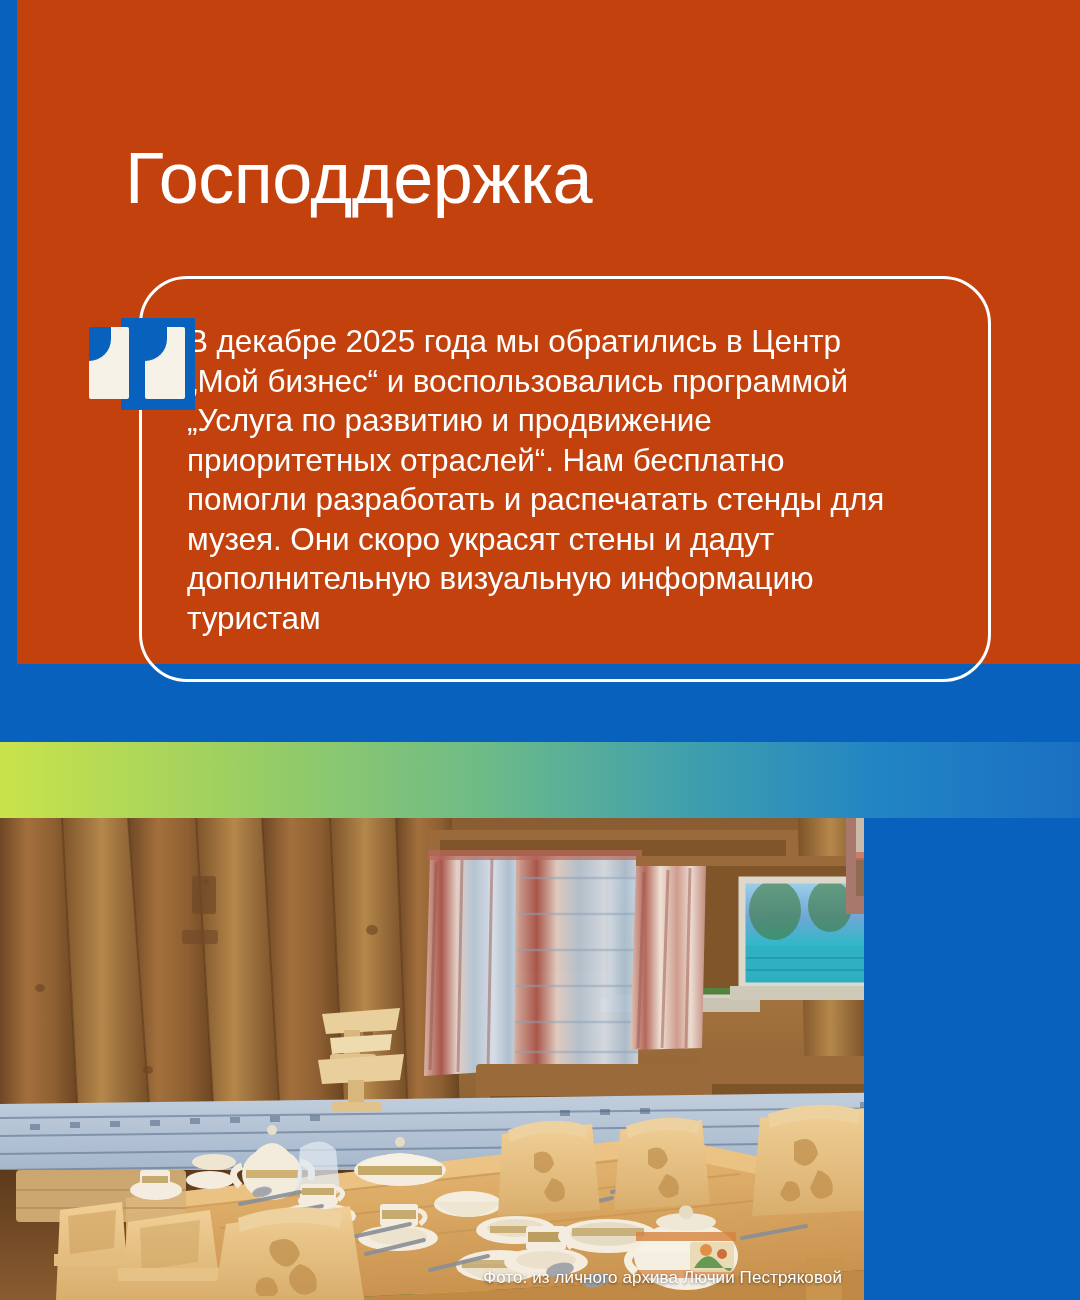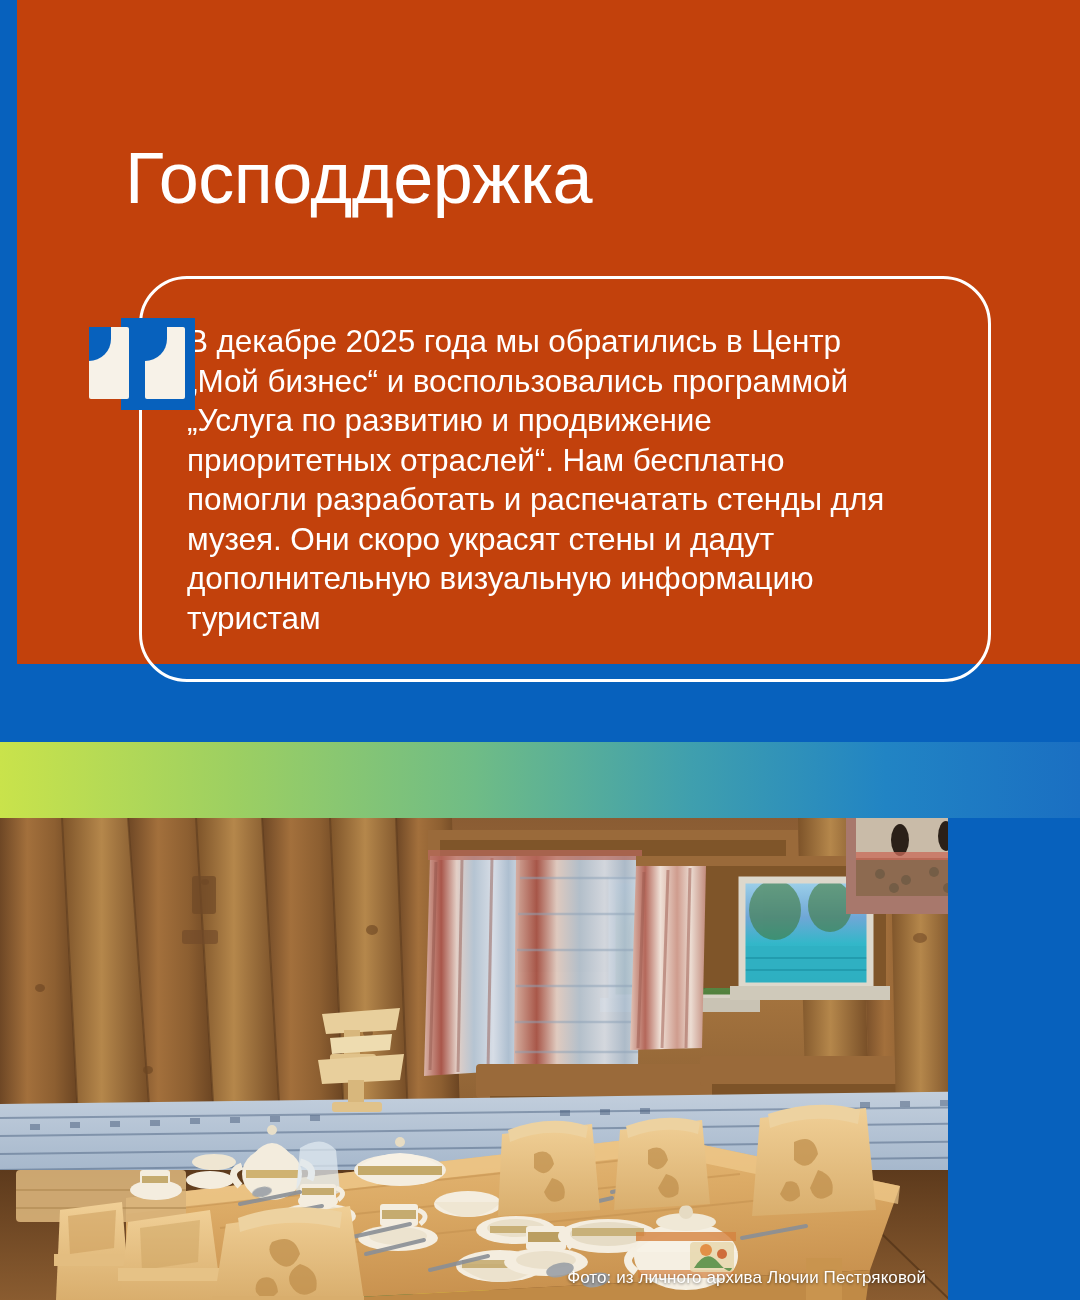--- a/index.html
+++ b/index.html
@@ -73,21 +73,21 @@
   }
 
   
   .gradient-band {
     position:absolute; left:0; top:742px; width:1080px; height:76px;
     background:linear-gradient(90deg,#c9e34b 0%, #9ccf62 22%, #6fbc86 44%, #3f9fae 64%, #2184c4 82%, #1a6fc2 100%);
   }
 
   
   .photo {
-    position:absolute; left:0; top:818px; width:948px; height:482px;
+    position:absolute; left:0; top:818px; width:864px; height:482px;
     overflow:hidden;
     background:#4c1d95;
   }
   .photo svg { display:block; width:1080px; height:482px; }
 
   .photo-caption {
     position:absolute; right:22px; bottom:12px;
     color:#ffffff; font-size:17px; font-weight:400;
     letter-spacing:0.1px;
     text-shadow:0 1px 3px rgba(0,0,0,0.55);

